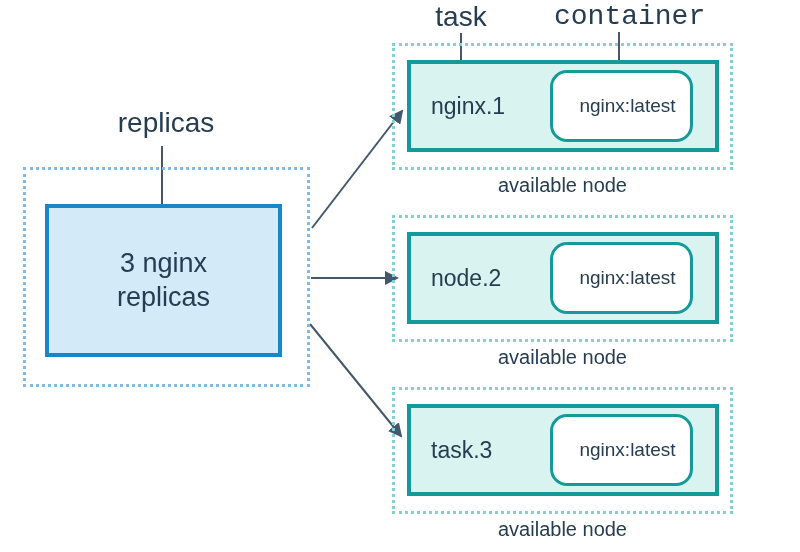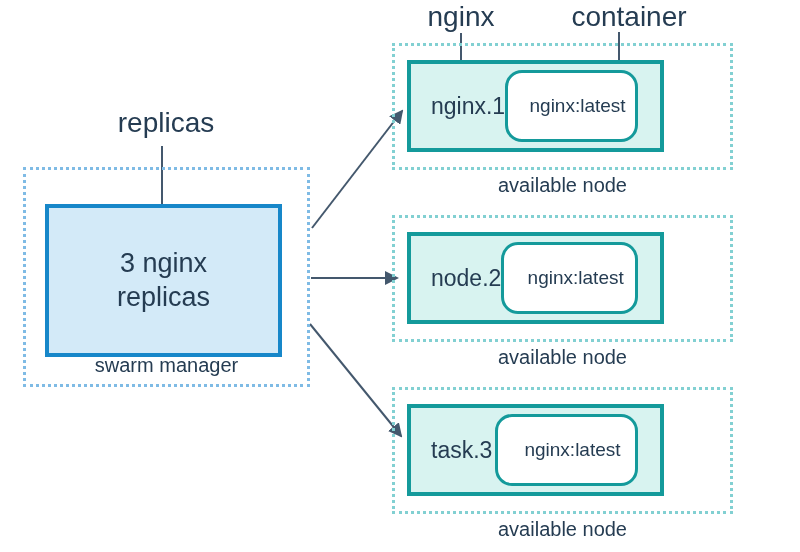--- a/index.html
+++ b/index.html
@@ -51,21 +51,21 @@
     left:23px;top:354px;width:287px;
     text-align:center;font-size:20px;
   }
   
   .node-outer{
     left:392px;width:341px;height:127px;
     border:3px dotted var(--teal-dotted);
     box-sizing:border-box;
   }
   .node-inner{
-    left:407px;width:257px;height:92px;
+    left:407px;width:312px;height:92px;
     border:4px solid var(--teal-border);
     background:var(--teal-fill);
     box-sizing:border-box;
     display:flex;align-items:center;justify-content:space-between;
     padding:0 22px 0 20px;
   }
   .task-label{font-size:23px;}
   .container-pill{
     width:143px;height:72px;
     border:3px solid var(--teal-border);
@@ -97,28 +97,27 @@
     </defs>
     <line x1="162" y1="146" x2="162" y2="224" stroke="var(--arrow)" stroke-width="2"></line>
     <line x1="461" y1="33" x2="461" y2="80" stroke="var(--arrow)" stroke-width="2"></line>
     <line x1="619" y1="32" x2="619" y2="84" stroke="var(--arrow)" stroke-width="2"></line>
     <line x1="312" y1="228" x2="402" y2="111" stroke="var(--arrow)" stroke-width="2" marker-end="url(#ah)"></line>
     <line x1="311" y1="278" x2="397" y2="278" stroke="var(--arrow)" stroke-width="2" marker-end="url(#ah)"></line>
     <line x1="310" y1="324" x2="401" y2="436" stroke="var(--arrow)" stroke-width="2" marker-end="url(#ah)"></line>
   </svg>
 
   <div class="abs pointer-label" style="left:91px;top:108px;">replicas</div>
-  <div class="abs pointer-label" style="left:386px;top:2px;">nginx</div>
-  <div class="abs pointer-label" style="left:554px;top:2px;">container</div>
+  <div class="abs pointer-label" style="left:386px;top:2px;">task</div>
+  <div class="abs pointer-label" style="left:554px;top:2px;font-family:Liberation Mono, monospace;">container</div>
 
   <div class="abs swarm-outer"></div>
   <div class="abs service-box">
     <div class="service-box-text">3 nginx replicas</div>
   </div>
-  <div class="abs swarm-caption">swarm manager</div>
 
   <div class="abs node-outer" style="top:43px;"></div>
   <div class="abs node-inner" style="top:60px;">
     <span class="task-label">nginx.1</span>
     <div class="container-pill">
       <span class="container-pill-text">nginx:latest</span>
     </div>
   </div>
   <div class="abs node-caption" style="top:174px;">available node</div>
 

